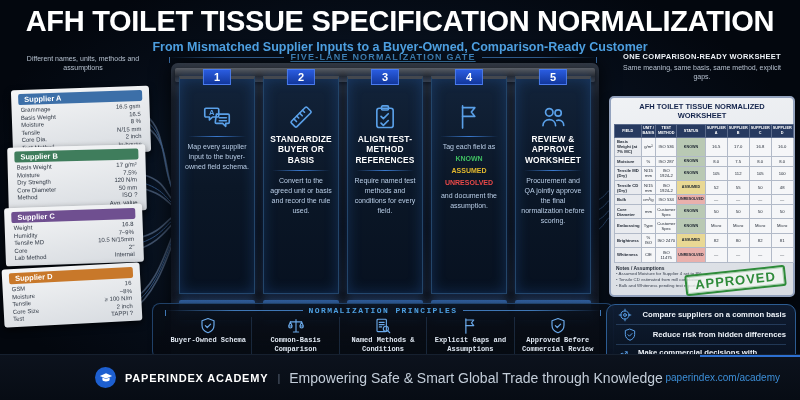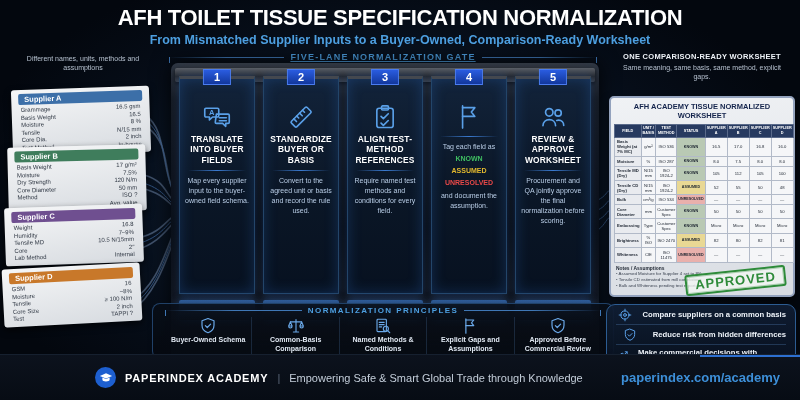--- a/index.html
+++ b/index.html
@@ -2,21 +2,21 @@
 <html><head>
 <meta charset="utf-8">
 <style>
   html,body{margin:0;padding:0;background:#000;}
   .canvas{position:relative;width:800px;height:400px;overflow:hidden;
     font-family:"Liberation Sans",sans-serif;
     background:radial-gradient(ellipse 430px 250px at 390px 200px,#13263f 0%,#0a1626 45%,#060d18 72%,#03070e 100%);}
   .wires{position:absolute;left:0;top:0;z-index:0;}
   
   .hdr{position:absolute;top:5px;left:0;right:0;text-align:center;z-index:3;}
-  .hdr .t{font-size:22px;font-weight:bold;color:#fff;letter-spacing:-0.3px;margin:0;}
+  .hdr .t{font-size:29px;font-weight:bold;color:#fff;letter-spacing:-0.3px;margin:0;}
   .hdr .s{font-size:12.5px;font-weight:bold;color:#4d9fe0;margin-top:2px;}
   
   .left{position:absolute;left:2px;top:52px;width:162px;height:320px;text-align:center;z-index:2;}
   .col-lbl{color:#eef2f7;font-size:7.5px;font-weight:bold;letter-spacing:.3px;line-height:1.25;}
   .col-sub{color:#b6c1cf;font-size:7px;line-height:1.3;margin:2px 14px 0;}
   .card{position:absolute;width:138px;background:linear-gradient(172deg,#f5f6f7,#d7dbe0);
     border-radius:3px;box-shadow:0 3px 7px rgba(0,0,0,.65);padding:4px 0 5px;text-align:left;}
   .card-head{margin:0 7px;padding:1px 6px;border-radius:2px;color:#fff;font-weight:bold;font-size:7.5px;}
   .spec-rows{margin-top:2px;}
   .spec-row{display:flex;justify-content:space-between;margin:1.5px 9px 0;font-size:6px;color:#323a46;min-height:6px;}
@@ -53,21 +53,21 @@
   .tag{display:block;font-weight:bold;margin-top:2px;}
   .tag-known{color:#3fbf62;}
   .tag-assumed{color:#e3b92e;}
   .tag-unresolved{color:#e84848;}
   .base{position:absolute;left:16px;right:12px;top:248px;height:20px;display:flex;gap:8px;}
   .slot{flex:1;border-radius:2px;background:linear-gradient(180deg,rgba(70,150,255,.55),rgba(15,40,80,.15));
     box-shadow:0 0 10px rgba(60,140,255,.45);}
   
   .principles{position:absolute;left:152px;top:303px;width:462px;z-index:4;
     background:linear-gradient(180deg,rgba(8,14,24,.88),rgba(5,9,16,.92));
-    border:1px solid rgba(60,120,190,.5);border-radius:8px;padding:2px 12px 4px;box-sizing:border-box;}
+    border:1px solid rgba(60,120,190,.5);border-radius:8px;padding:2px 12px 4px;box-sizing:border-box;font-family:Liberation Mono, monospace;}
   .pr-title-row{display:flex;align-items:center;gap:6px;}
   .pr-title{color:#4d9fe0;font-size:8px;font-weight:bold;letter-spacing:1.4px;white-space:nowrap;}
   .pr-items{display:flex;margin-top:2px;}
   .pr-item{flex:1;text-align:center;padding:0 3px;}
   .pr-item + .pr-item{border-left:1px solid rgba(90,140,200,.22);}
   .pr-icon{height:18px;color:#6aa8e8;}
   .pr-label{color:#dfe7f1;font-size:7px;font-weight:bold;line-height:1.25;margin-top:1px;}
   
   .right{position:absolute;left:606px;top:52px;width:192px;height:320px;text-align:center;z-index:2;}
   .sheet{position:absolute;left:3px;top:44px;width:186px;min-height:198px;box-sizing:border-box;
@@ -100,22 +100,22 @@
   .b-icon{width:14px;height:14px;color:#5aa0e8;flex:none;}
   .b-label{color:#eef3f9;font-size:7.7px;font-weight:bold;text-align:left;line-height:1.2;}
   
   .footer{position:absolute;left:0;right:0;bottom:0;height:46px;z-index:5;display:flex;align-items:center;
     background:linear-gradient(#0c121d,#070c14);border-top:1px solid #16202f;padding:0 20px;box-sizing:border-box;}
   .footer::before{content:"";position:absolute;top:0;right:0;width:100px;height:2px;background:#2d6fd0;}
   .f-logo{width:21px;height:21px;border-radius:50%;background:#1d5fd0;display:flex;align-items:center;
     justify-content:center;margin-left:75px;flex:none;}
   .f-brand{color:#fff;font-weight:bold;font-size:11px;letter-spacing:.8px;margin-left:9px;}
   .f-sep{color:#5a6578;margin:0 9px;font-size:11px;}
-  .f-tag{color:#c3cdd9;font-size:11px;text-align:right;}
-  .f-url{margin-left:auto;color:#3d8fd8;font-weight:bold;font-size:13px;text-decoration:none;}
+  .f-tag{color:#c3cdd9;font-size:14px;text-align:right;}
+  .f-url{margin-left:auto;color:#3d8fd8;font-weight:normal;font-size:10px;text-decoration:none;}
   svg{display:block;margin:0 auto;}
 </style>
 </head>
 <body>
 
 <div class="canvas">
 
   <svg class="wires" width="800" height="400" viewBox="0 0 800 400" fill="none">
     <g stroke="#6e87ab" stroke-width="1.6" opacity="0.55">
       <path d="M145 115 C 168 130, 160 170, 176 195"></path>
@@ -134,21 +134,21 @@
       <path d="M131 306 C 159 290, 169 244, 178 226"></path>
       <path d="M598 200 C 606 196, 606 192, 612 188"></path>
       <path d="M598 210 C 606 206, 606 202, 612 198"></path>
       <path d="M598 220 C 606 216, 606 212, 612 208"></path>
       <path d="M598 230 C 606 224, 606 218, 612 216"></path>
     </g>
   </svg>
 
   <div class="hdr">
     <div class="t">AFH TOILET TISSUE SPECIFICATION NORMALIZATION</div>
-    <div class="s">From Mismatched Supplier Inputs to a Buyer-Owned, Comparison-Ready Worksheet</div>
+    <div class="s">From Mismatched Supplier Inputs to a Buyer-Owned, Comparison-Ready Customer</div>
   </div>
 
   <div class="left">
     <div class="col-sub">Different names, units, methods and assumptions</div>
 
     <div class="card cardA">
       <div class="card-head" style="background: rgb(60, 111, 168);">Supplier A</div>
       <div class="spec-rows">
           <div class="spec-row">
             <span>Grammage</span>
@@ -269,21 +269,20 @@
     <div class="lanes">
 
       <div class="lane">
         <div class="badge">1</div>
         <svg class="lane-icon" width="28" height="28" viewBox="0 0 24 24" fill="none" stroke="currentColor" stroke-width="1.4" stroke-linecap="round" stroke-linejoin="round">
           <path d="M2.5 4.5h10a1 1 0 0 1 1 1v5.5a1 1 0 0 1-1 1H8.2l-2.7 2.5v-2.5H2.5a1 1 0 0 1-1-1V5.5a1 1 0 0 1 1-1z"></path>
           <text x="7.5" y="10.2" text-anchor="middle" font-size="6.5" font-weight="bold" fill="currentColor" stroke="none">A</text>
           <path d="M11.5 9.5h10a1 1 0 0 1 1 1v6a1 1 0 0 1-1 1h-2v2.5l-2.7-2.5h-5.3a1 1 0 0 1-1-1z"></path>
           <path d="M14 12.6h6M14 15.2h6"></path>
         </svg>
-        <div class="lane-title">TRANSLATE INTO BUYER FIELDS</div>
         <div class="lane-div"></div>
         <div class="lane-desc">Map every supplier input to the buyer-owned field schema.</div>
       </div>
 
       <div class="lane">
         <div class="badge">2</div>
         <svg class="lane-icon" width="28" height="28" viewBox="0 0 24 24" fill="none" stroke="currentColor" stroke-width="1.4" stroke-linecap="round" stroke-linejoin="round">
           <g transform="rotate(-45 12 12)">
             <rect x="2.5" y="8.8" width="19" height="6.6" rx="1.2"></rect>
             <path d="M6.5 8.8v3.2M10 8.8v2.4M13.5 8.8v3.2M17 8.8v2.4"></path>
@@ -392,21 +391,21 @@
         <div class="pr-label">Approved Before Commercial Review</div>
       </div>
     </div>
   </div>
 
   <div class="right">
     <div class="col-lbl">ONE COMPARISON-READY WORKSHEET</div>
     <div class="col-sub">Same meaning, same basis, same method, explicit gaps.</div>
 
     <div class="sheet">
-      <div class="sheet-title">AFH ACADEMY TISSUE NORMALIZED WORKSHEET</div>
+      <div class="sheet-title">AFH TOILET TISSUE NORMALIZED WORKSHEET</div>
       <table class="ws">
         <colgroup>
           <col style="width:36px">
             <col style="width:20px">
             <col style="width:26px">
             <col style="width:22px">
           <col style="width:19px">
             <col style="width:19px">
             <col style="width:19px">
             <col style="width:19px">

